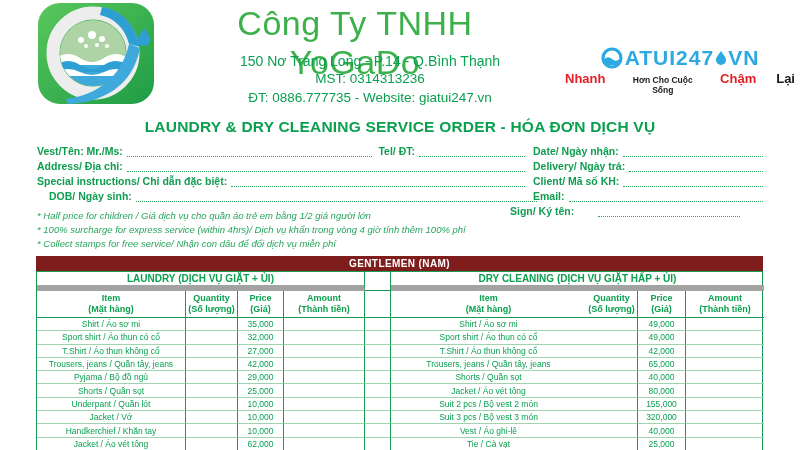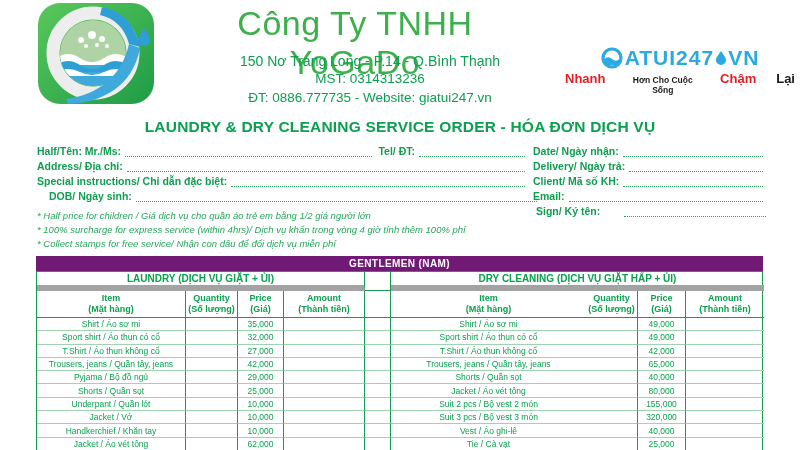--- a/index.html
+++ b/index.html
@@ -30,21 +30,21 @@
     font-size:15.5px; font-weight:bold; color:#0aa04f; letter-spacing:0.2px; }
 
   
   .frow { display:flex; align-items:flex-end; height:13px; }
   .flabel { font-size:10.5px; font-weight:bold; color:#0f9d50; white-space:nowrap; }
   .fline { border-bottom:1.5px dotted #27a65c; height:11px; flex:1; margin-left:4px; }
   .fline.fixed { flex:none; }
   .notes-line { font-size:9.5px; font-style:italic; color:#27a65c; white-space:nowrap; }
 
   
-  .gbar { left:36px; top:256px; width:727px; height:15px; background:#701a75;
+  .gbar { left:36px; top:256px; width:727px; height:15px; background:#7f1d1d;
     color:#ffffff; font-weight:bold; font-size:10px; text-align:center; line-height:15px;
     letter-spacing:0.4px; }
   .grid { left:36px; top:271px; width:727px; display:grid;
     grid-template-columns:149px 52px 46px 81px 26px 195px 52px 48px 78px;
     grid-template-rows:19px 27px; grid-auto-rows:13.3px;
     border:1px solid #169a52; box-sizing:border-box; color:#0aa04f; }
   .cell { border-right:1px solid #169a52; border-bottom:1px solid #9fd4ae;
     display:flex; flex-direction:column; align-items:center; justify-content:center;
     overflow:hidden; white-space:nowrap; }
   .cell:nth-child(9n) { border-right:none; }
@@ -115,21 +115,21 @@
       <span class="tag-big-red">Nhanh</span>
       <span class="tag-small">Hơn Cho Cuộc Sống</span>
       <span class="tag-big-red">Chậm</span>
       <span class="tag-big-dark">Lại</span>
     </div>
   </div>
 
   <div class="abs doc-title">LAUNDRY &amp; DRY CLEANING SERVICE ORDER - HÓA ĐƠN DỊCH VỤ</div>
 
   <div class="abs frow" style="left:37px; top:144px; width:488px;">
-    <span class="flabel">Half/Tên: Mr./Ms:</span>
+    <span class="flabel">Vest/Tên: Mr./Ms:</span>
     <span class="fline"></span>
     <span class="flabel" style="margin-left:6px;">Tel/ ĐT:</span>
     <span class="fline fixed" style="width:106px;"></span>
   </div>
   <div class="abs frow" style="left:37px; top:159px; width:488px;">
     <span class="flabel">Address/ Địa chỉ:</span>
     <span class="fline"></span>
   </div>
   <div class="abs frow" style="left:37px; top:174px; width:488px;">
     <span class="flabel">Special instructions/ Chỉ dẫn đặc biệt:</span>
@@ -149,21 +149,21 @@
     <span class="fline"></span>
   </div>
   <div class="abs frow" style="left:533px; top:174px; width:230px;">
     <span class="flabel">Client/ Mã số KH:</span>
     <span class="fline"></span>
   </div>
   <div class="abs frow" style="left:533px; top:189px; width:230px;">
     <span class="flabel">Email:</span>
     <span class="fline"></span>
   </div>
-  <div class="abs frow" style="left:536px; top:204px; width:230px;gap:20px;">
+  <div class="abs frow" style="left:510px; top:204px; width:230px;gap:20px;">
     <span class="flabel">Sign/ Ký tên:</span>
     <span class="fline"></span>
   </div>
 
   <div class="abs notes-line" style="left:37px; top:210px;">* Half price for children / Giá dịch vụ cho quần áo trẻ em bằng 1/2 giá người lớn</div>
   <div class="abs notes-line" style="left:37px; top:224px;">* 100% surcharge for express service (within 4hrs)/ Dịch vụ khẩn trong vòng 4 giờ tính thêm 100% phí</div>
   <div class="abs notes-line" style="left:37px; top:238px;">* Collect stamps for free service/ Nhận con dấu để đổi dịch vụ miễn phí</div>
 
   <div class="abs gbar">GENTLEMEN (NAM)</div>
 

